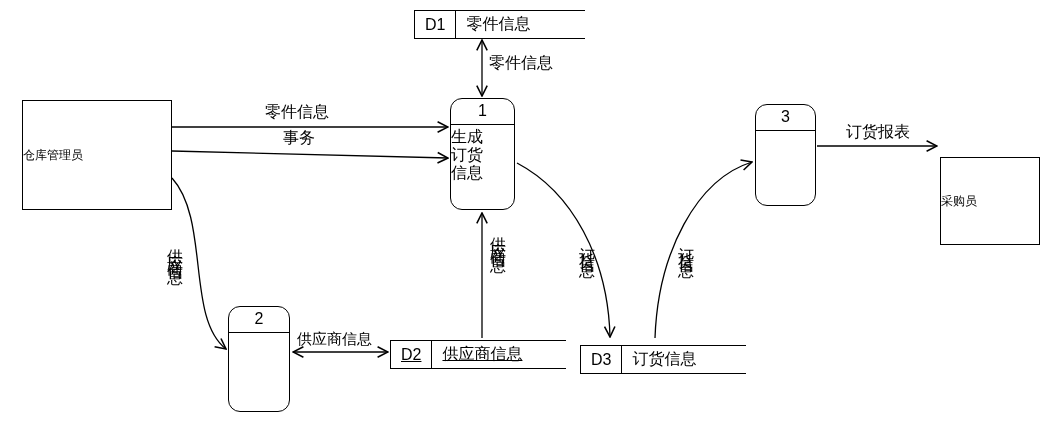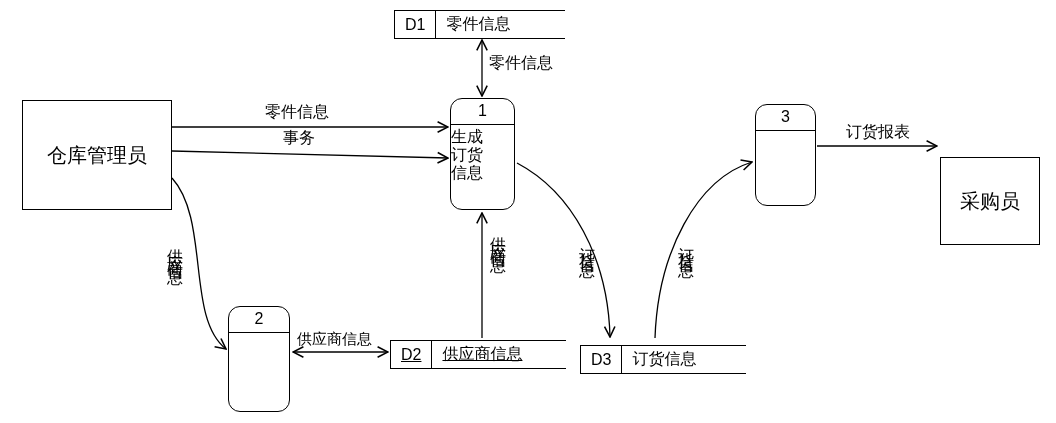--- a/index.html
+++ b/index.html
@@ -25,22 +25,22 @@
     fill: none;
     stroke: #000;
     stroke-width: 1.3;
   }
   .entity {
     position: absolute;
     border: 1px solid #000;
     background: #fff;
     display: flex;
     align-items: center;
-    justify-content: center;
-    font-size: 20px;
+    justify-content: flex-start;
+    font-size: 12px;
   }
   .process {
     position: absolute;
     border: 1px solid #000;
     border-radius: 12px;
     background: #fff;
     display: flex;
     flex-direction: column;
     font-size: 16px;
   }
@@ -127,21 +127,21 @@
 订货
 信息</div>
   </div>
   <div class="process" style="left:228px; top:306px; width:60px; height:104px;">
     <div class="proc-num">2</div>
   </div>
   <div class="process" style="left:755px; top:104px; width:59px; height:100px;">
     <div class="proc-num">3</div>
   </div>
 
-  <div class="datastore" style="left:394px; top:10px; width:170px; height:27px;">
+  <div class="datastore" style="left:414px; top:10px; width:170px; height:27px;">
     <div class="ds-id">D1</div>
     <div class="ds-label">零件信息</div>
   </div>
   <div class="datastore" style="left:390px; top:340px; width:175px; height:27px;text-decoration:underline;">
     <div class="ds-id">D2</div>
     <div class="ds-label">供应商信息</div>
   </div>
   <div class="datastore" style="left:580px; top:345px; width:165px; height:27px;">
     <div class="ds-id">D3</div>
     <div class="ds-label">订货信息</div>

